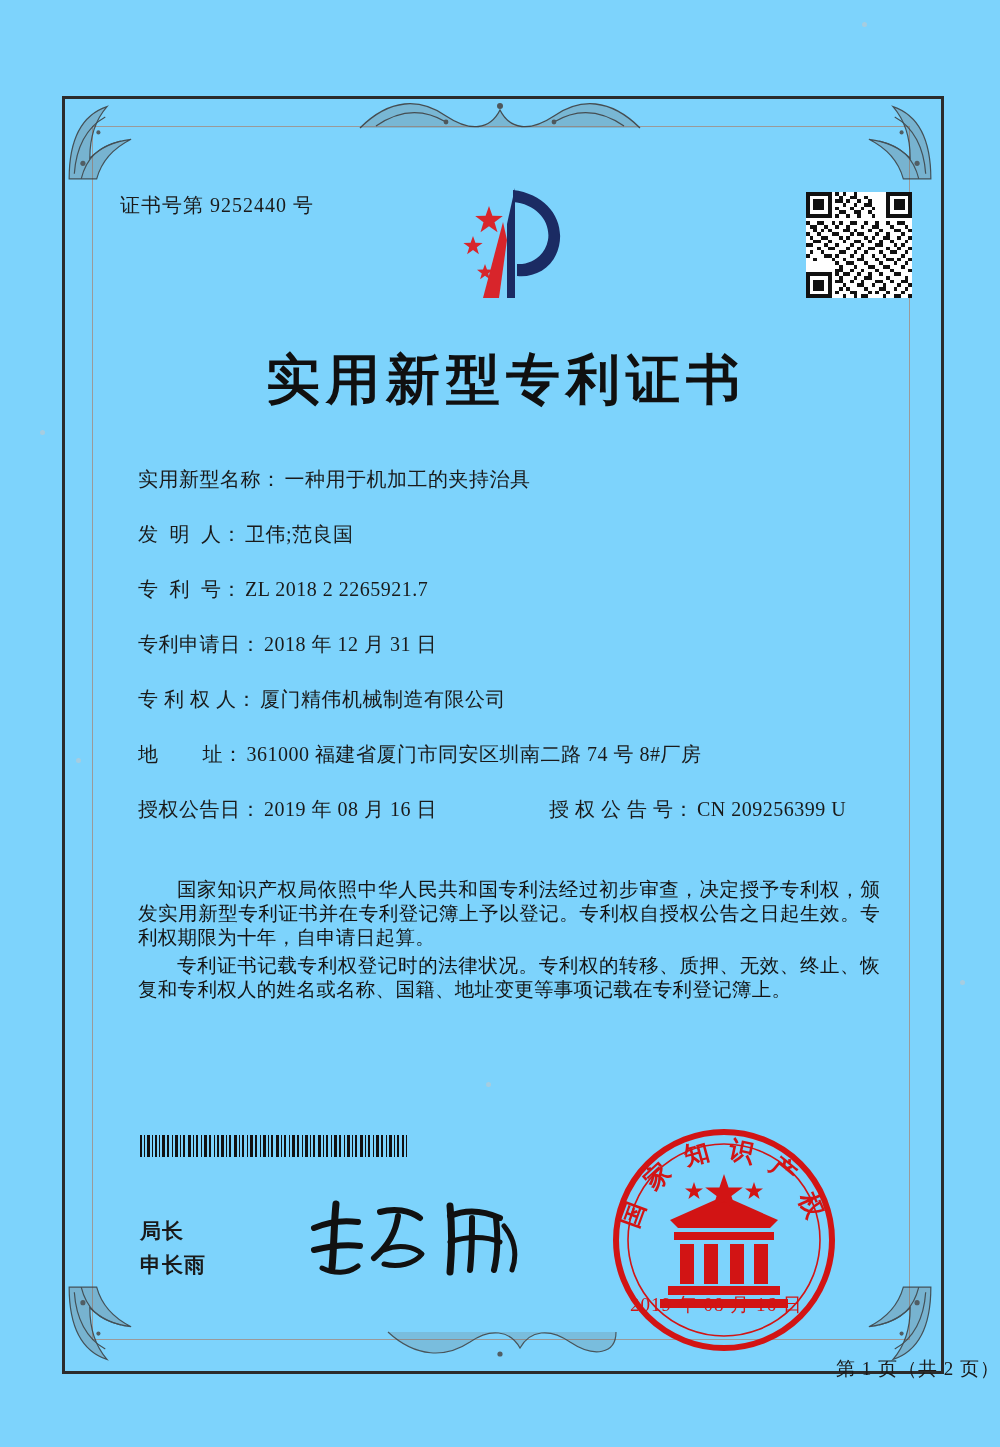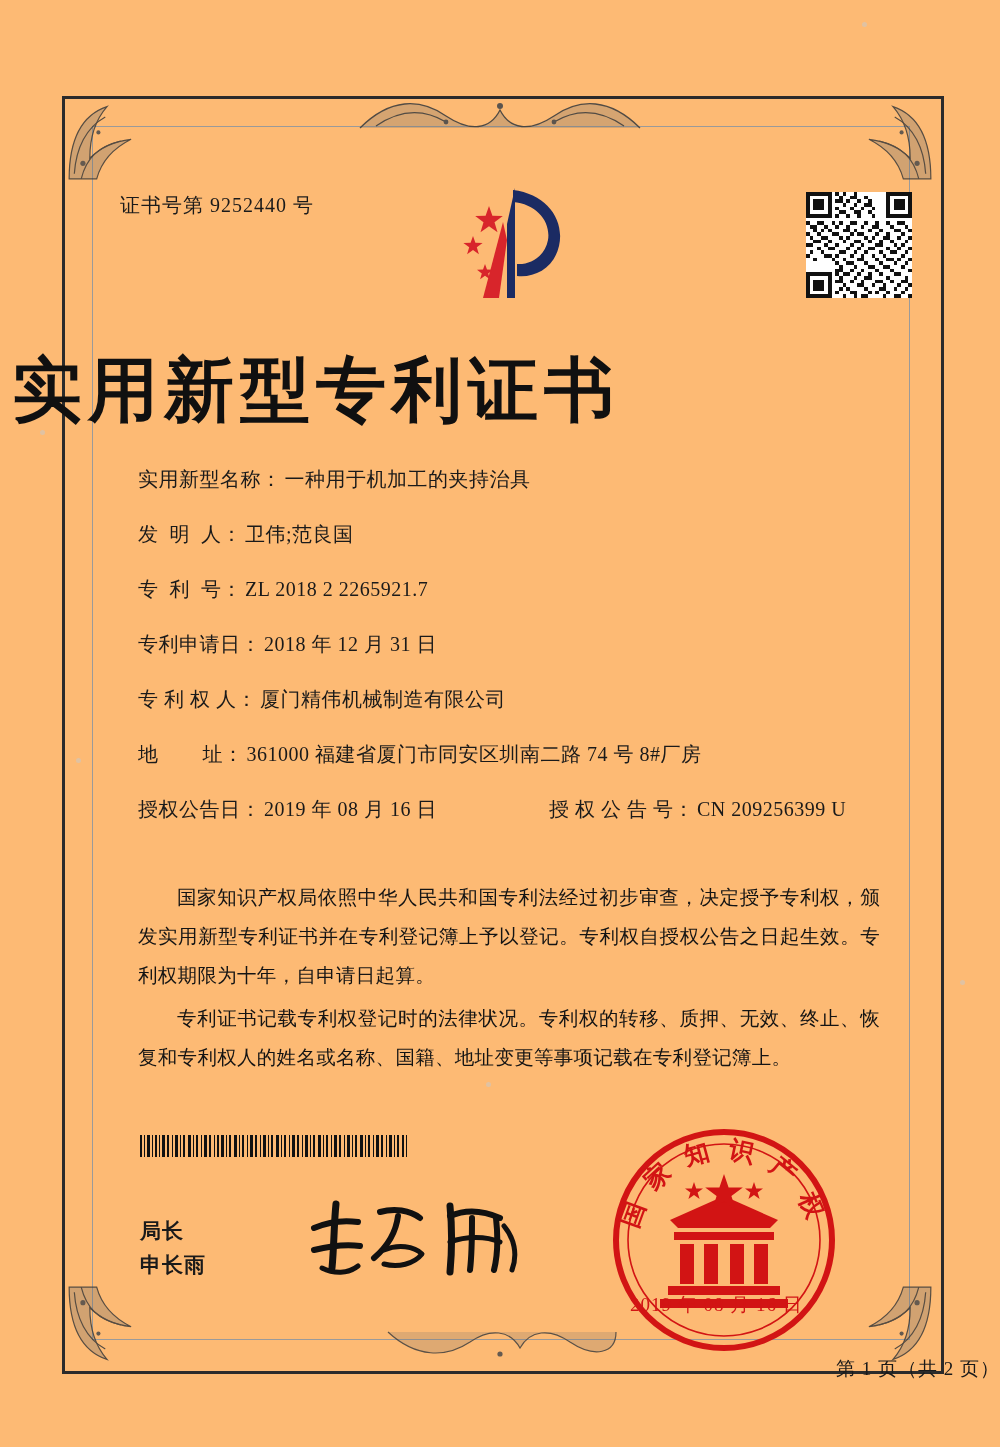--- a/index.html
+++ b/index.html
@@ -13,21 +13,21 @@
     position: relative;
     font-family: "Liberation Serif", "DejaVu Serif", serif;
     color: #1a1a1a;
     overflow: hidden;
   }
 
   
   .page {
     position: absolute;
     inset: 0;
-    background: #fdba74;
+    background: #7dd3fc;
   }
 
   
   .border-outer {
     position: absolute;
     left: 62px;
     top: 96px;
     width: 876px;
     height: 1272px;
     border: 3px solid #2b2b2b;
@@ -111,22 +111,22 @@
     width: 106px;
     height: 106px;
   }
   .qr svg { width: 100%; height: 100%; display: block; }
 
   
   .title {
     position: absolute;
     left: 12px; right: 0;
     top: 344px;
-    text-align: left;
-    font-size: 70px;
+    text-align: center;
+    font-size: 54px;
     font-weight: bold;
     letter-spacing: 6px;
     font-family: "DejaVu Serif", "Liberation Serif", serif;
     color: #101010;
   }
 
   
   .fields {
     position: absolute;
     left: 138px;
@@ -162,21 +162,21 @@
     margin-left: 112px;
   }
 
   
   .body-text {
     position: absolute;
     left: 138px;
     top: 878px;
     width: 742px;
     font-size: 19.5px;
-    line-height: 39px;
+    line-height: 24px;
     text-align: justify;
     letter-spacing: .3px;
     color: #141414;
   }
   .body-text p {
     margin: 0 0 4px 0;
     text-indent: 2em;
   }
 
   

